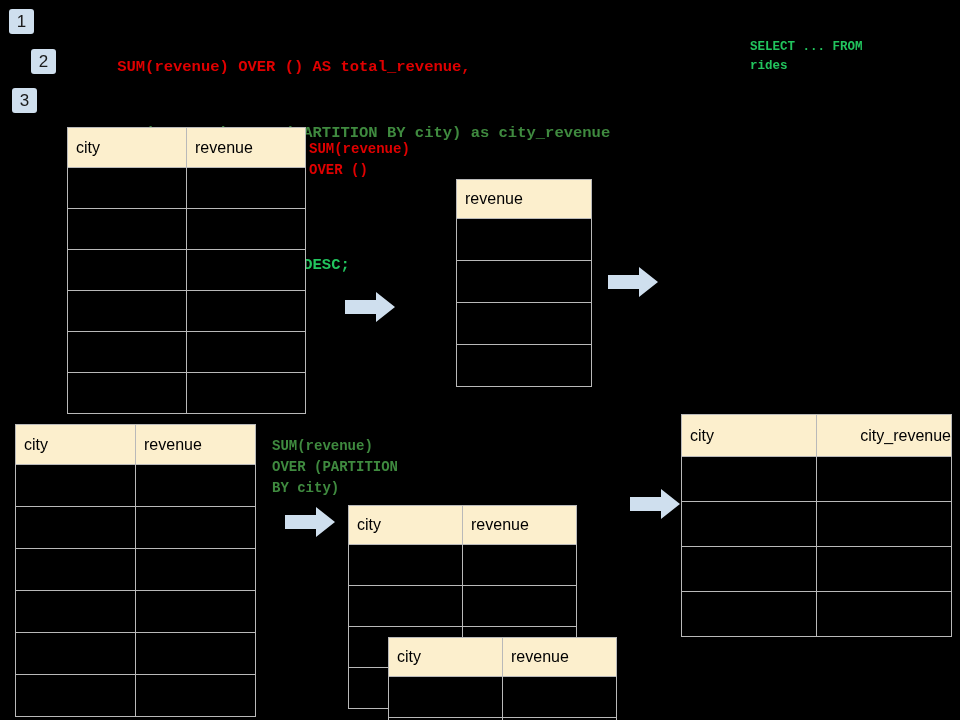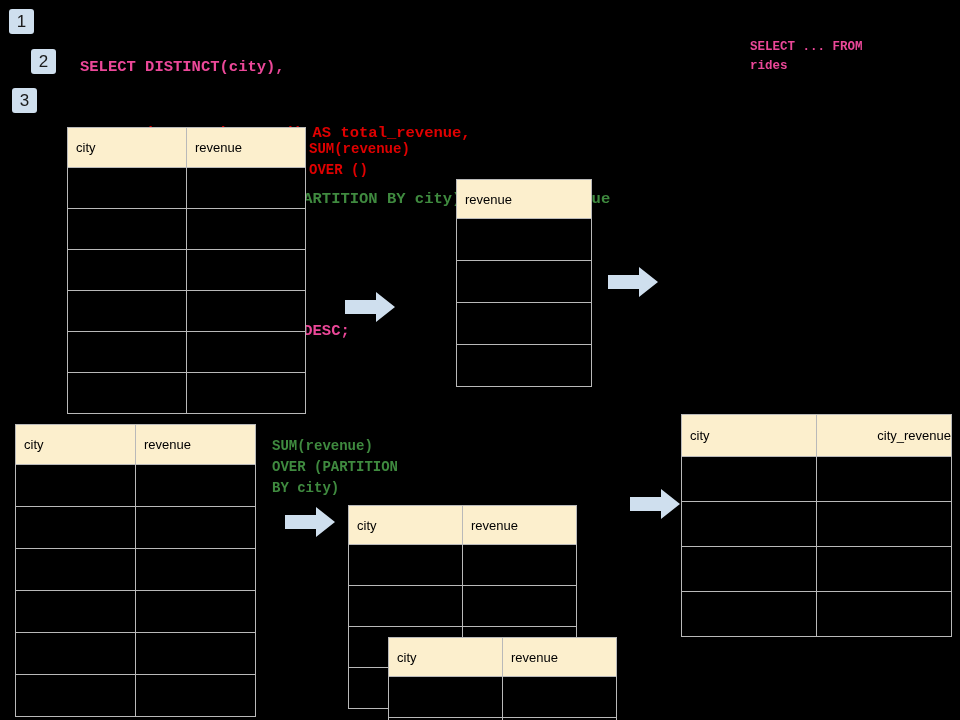--- a/index.html
+++ b/index.html
@@ -33,21 +33,21 @@
   
   .sql-block {
     position: absolute;
     font-family: "Liberation Mono", monospace;
     font-size: 15.5px;
     font-weight: bold;
     line-height: 22px;
     white-space: pre;
   }
   .sql-line { white-space: pre; }
-  .c-purple { color: #ec4899; }
+  .c-purple { color: #22c55e; }
   .c-red    { color: #e00000; }
   .c-green  { color: #3f8a3f; }
 
   
   .annot {
     position: absolute;
     font-family: "Liberation Mono", monospace;
     font-size: 14px;
     font-weight: bold;
     line-height: 21px;
@@ -68,21 +68,21 @@
   .tbl th, .tbl td {
     border: 1px solid #b9b9b9;
     padding: 0;
     margin: 0;
   }
   .tbl th {
     background: #fcefcd;
     color: #000000;
     font-family: "Liberation Sans", sans-serif;
     font-weight: normal;
-    font-size: 13px;
+    font-size: 16px;
     text-align: left;
     padding-left: 8px;
     vertical-align: middle;
   }
   .tbl td {
     background: #000000;
   }
 
   
   .arrow {
@@ -98,21 +98,20 @@
     <span>1</span>
   </div>
   <div class="badge" style="left:31px; top:49px; width:25px; height:25px;">
     <span>2</span>
   </div>
   <div class="badge" style="left:12px; top:88px; width:25px; height:25px;">
     <span>3</span>
   </div>
 
   <div class="sql-block" style="left:80px; top:12px;">
-    <div class="sql-line c-purple">SELECT DISTINCT(city),</div>
     <div class="sql-line c-red">    SUM(revenue) OVER () AS total_revenue,</div>
     <div class="sql-line c-green">    SUM(revenue) OVER (PARTITION BY city) as city_revenue</div>
     <div class="sql-line c-purple">  FROM rides</div>
     <div class="sql-line c-purple">  ORDER by city_revenue DESC;</div>
   </div>
 
   <div class="annot small c-purple" style="left:750px; top:38px;">SELECT ... FROM
 rides</div>
 
   <div class="annot c-red" style="left:309px; top:139px;">SUM(revenue)

